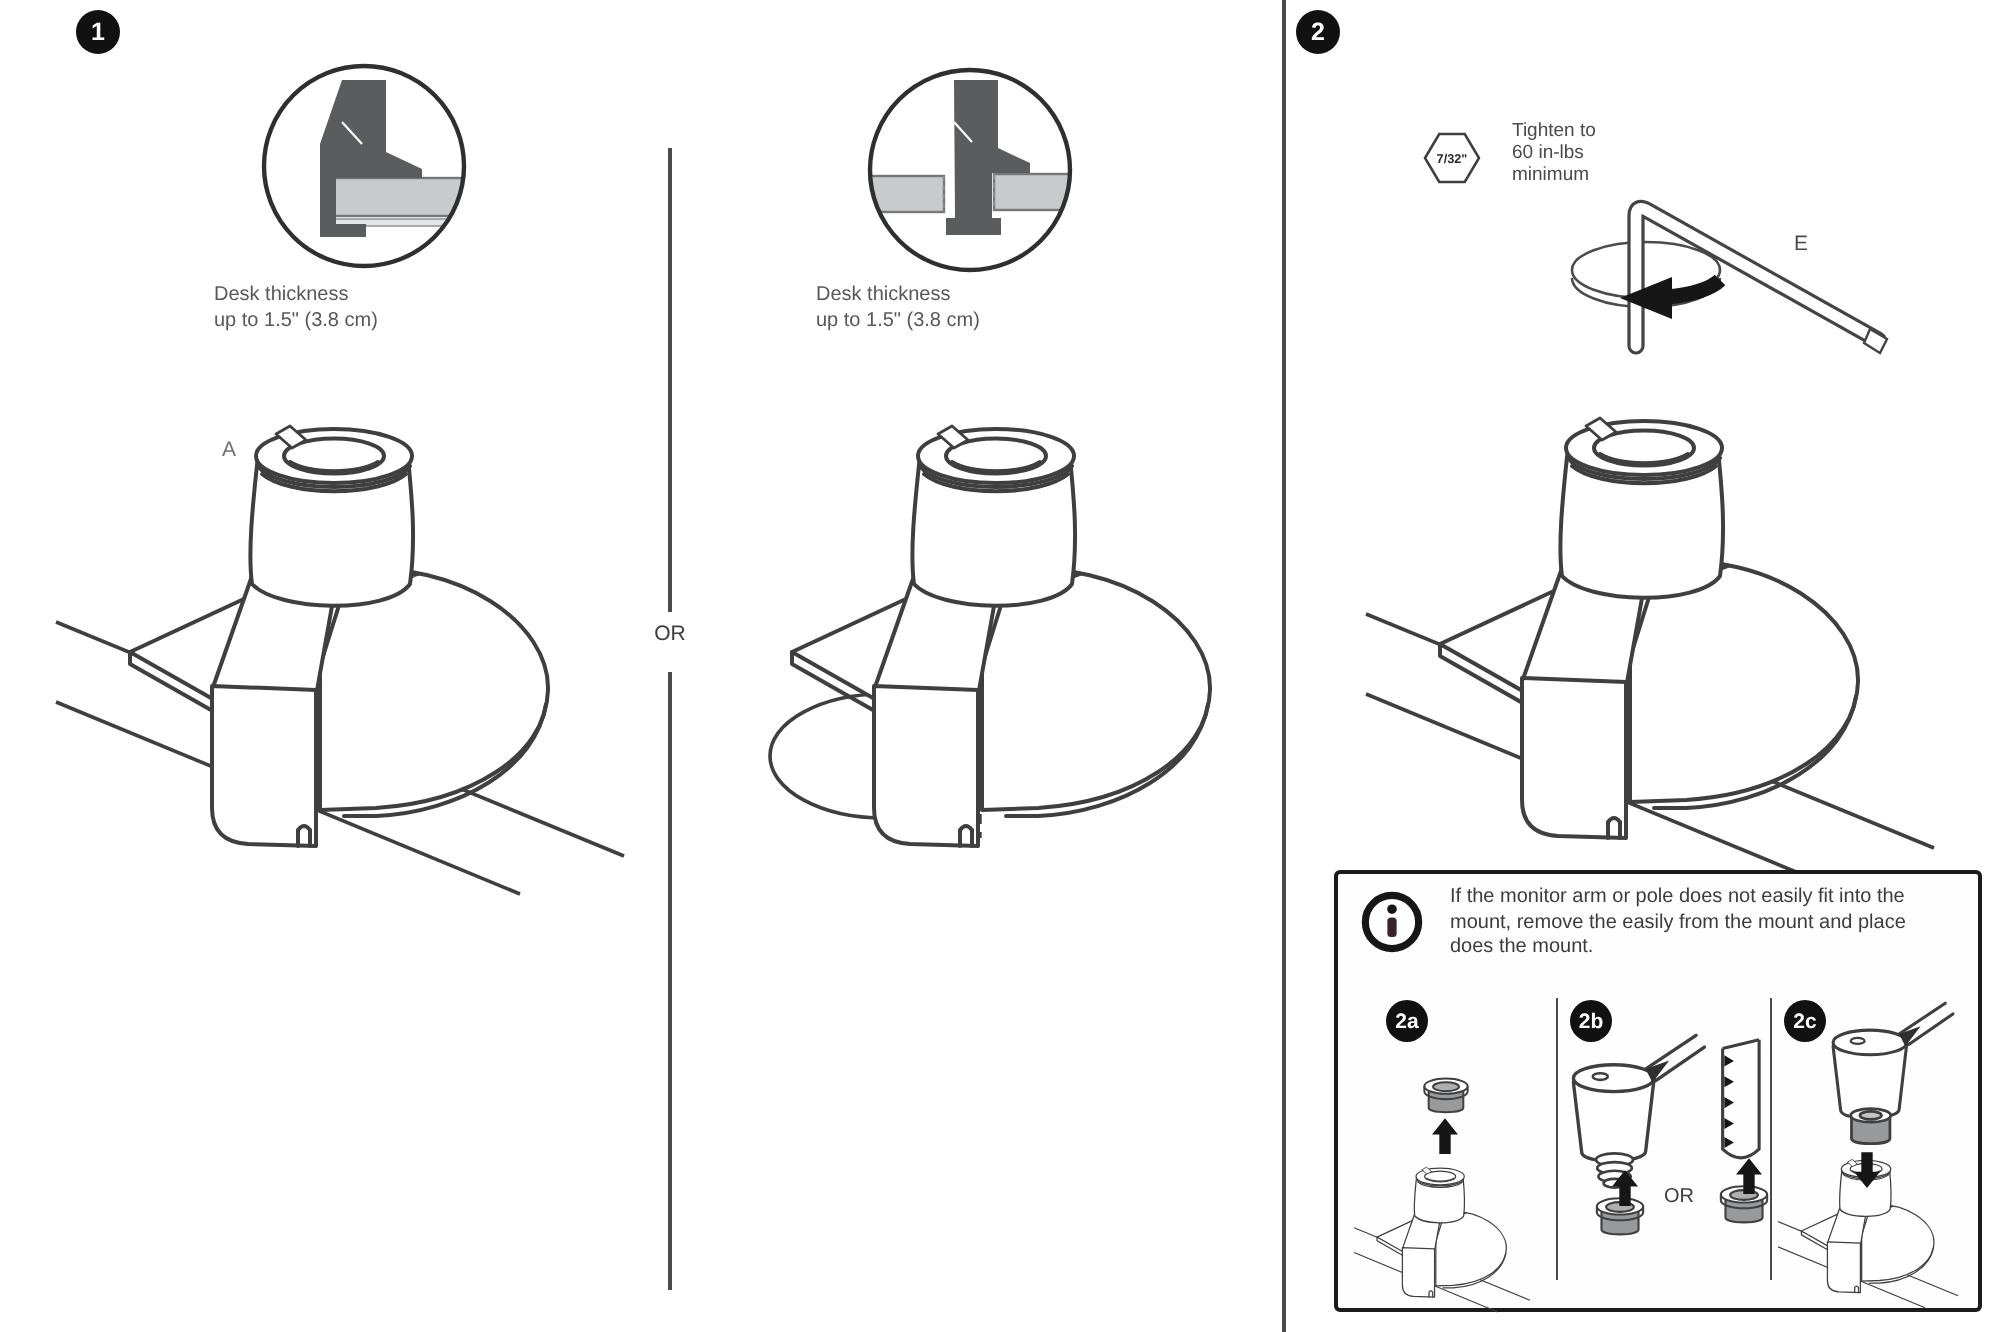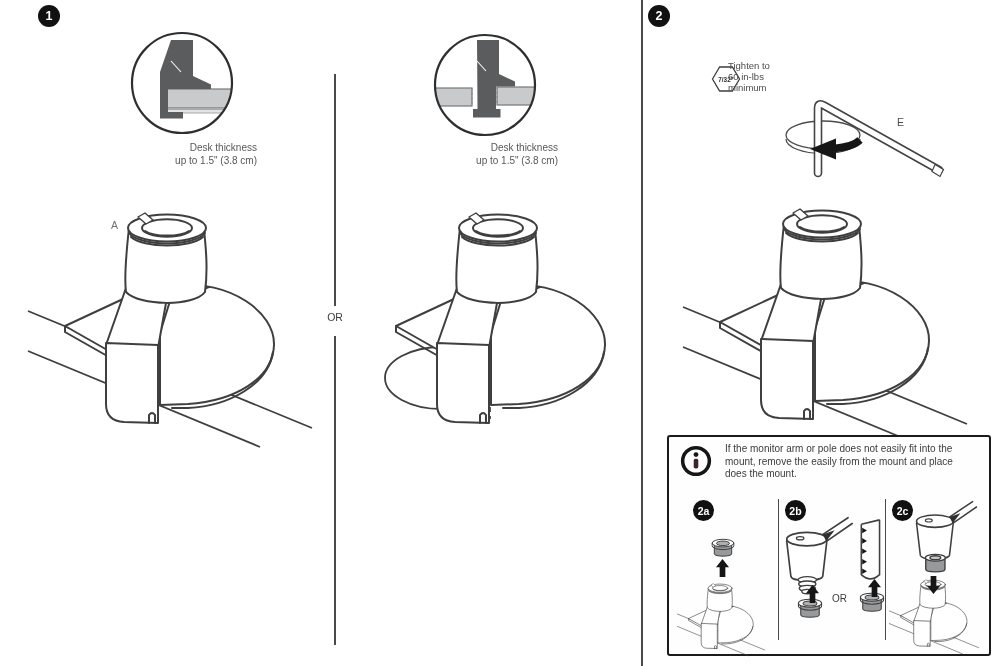--- a/index.html
+++ b/index.html
@@ -5,21 +5,21 @@
   *{margin:0;padding:0;box-sizing:border-box}
   html,body{background:#fff}
   #canvas{position:relative;width:998px;height:666px;background:#fff;
           font-family:"Liberation Sans",sans-serif;overflow:hidden}
   .abs{position:absolute}
   .badge{background:#111;color:#fff;border-radius:50%;display:flex;align-items:center;
          justify-content:center;font-weight:bold}
   .badge.lg{width:22px;height:22px;font-size:12.5px}
   .badge.sm{width:21px;height:21px;font-size:10.5px}
   .vline{background:#4a4a4b;width:1.6px}
-  .caption{font-size:10px;line-height:12.8px;color:#57585a;text-align:right}
+  .caption{font-size:10px;line-height:12.8px;color:#57585a;text-align:left}
   .note{font-size:9.5px;line-height:11px;color:#4a4b4d}
   .or{font-weight:normal;color:#3c3d3f;font-size:10.5px}
   .plabel{font-size:10.5px;color:#6f7072}
   .infobox{border:2.5px solid #1b1b1c;border-radius:3px;background:#fefefe}
   .infotext{font-size:10px;line-height:12.6px;color:#3b3c3e}
 </style>
 </head>
 <body>
 
 <svg width="0" height="0" style="position:absolute" aria-hidden="true">
@@ -146,21 +146,21 @@
       <use href="#g-mount-grommet"></use>
     </svg>
 
   <div class="abs badge lg" style="left:648px;top:5px">2</div>
 
   <svg class="abs" style="left:711px;top:64px" width="30" height="30" viewBox="0 0 40 40">
     <polygon points="2,20 11.5,4 28.5,4 38,20 28.5,36 11.5,36" fill="#fff" stroke="#3f3f40" stroke-width="1.7"></polygon>
     <text x="20" y="23.5" text-anchor="middle" font-size="8.5" font-weight="bold" fill="#2c2d2f">7/32"</text>
   </svg>
 
-  <div class="abs note" style="left:728px;top:60px">
+  <div class="abs note" style="left:756px;top:60px">
     <div>Tighten to</div>
     <div>60 in-lbs</div>
     <div>minimum</div>
   </div>
 
   <svg class="abs" style="left:772px;top:92px" width="180" height="90" viewBox="0 0 180 90">
     <g>
       <ellipse cx="51" cy="43" rx="37" ry="14" fill="none" stroke="#4a4b4d" stroke-width="1.3"></ellipse>
       <path d="M14,47 A37,14.5 0 0 0 88,47" fill="none" stroke="#4a4b4d" stroke-width="1.3"></path>
     </g>

